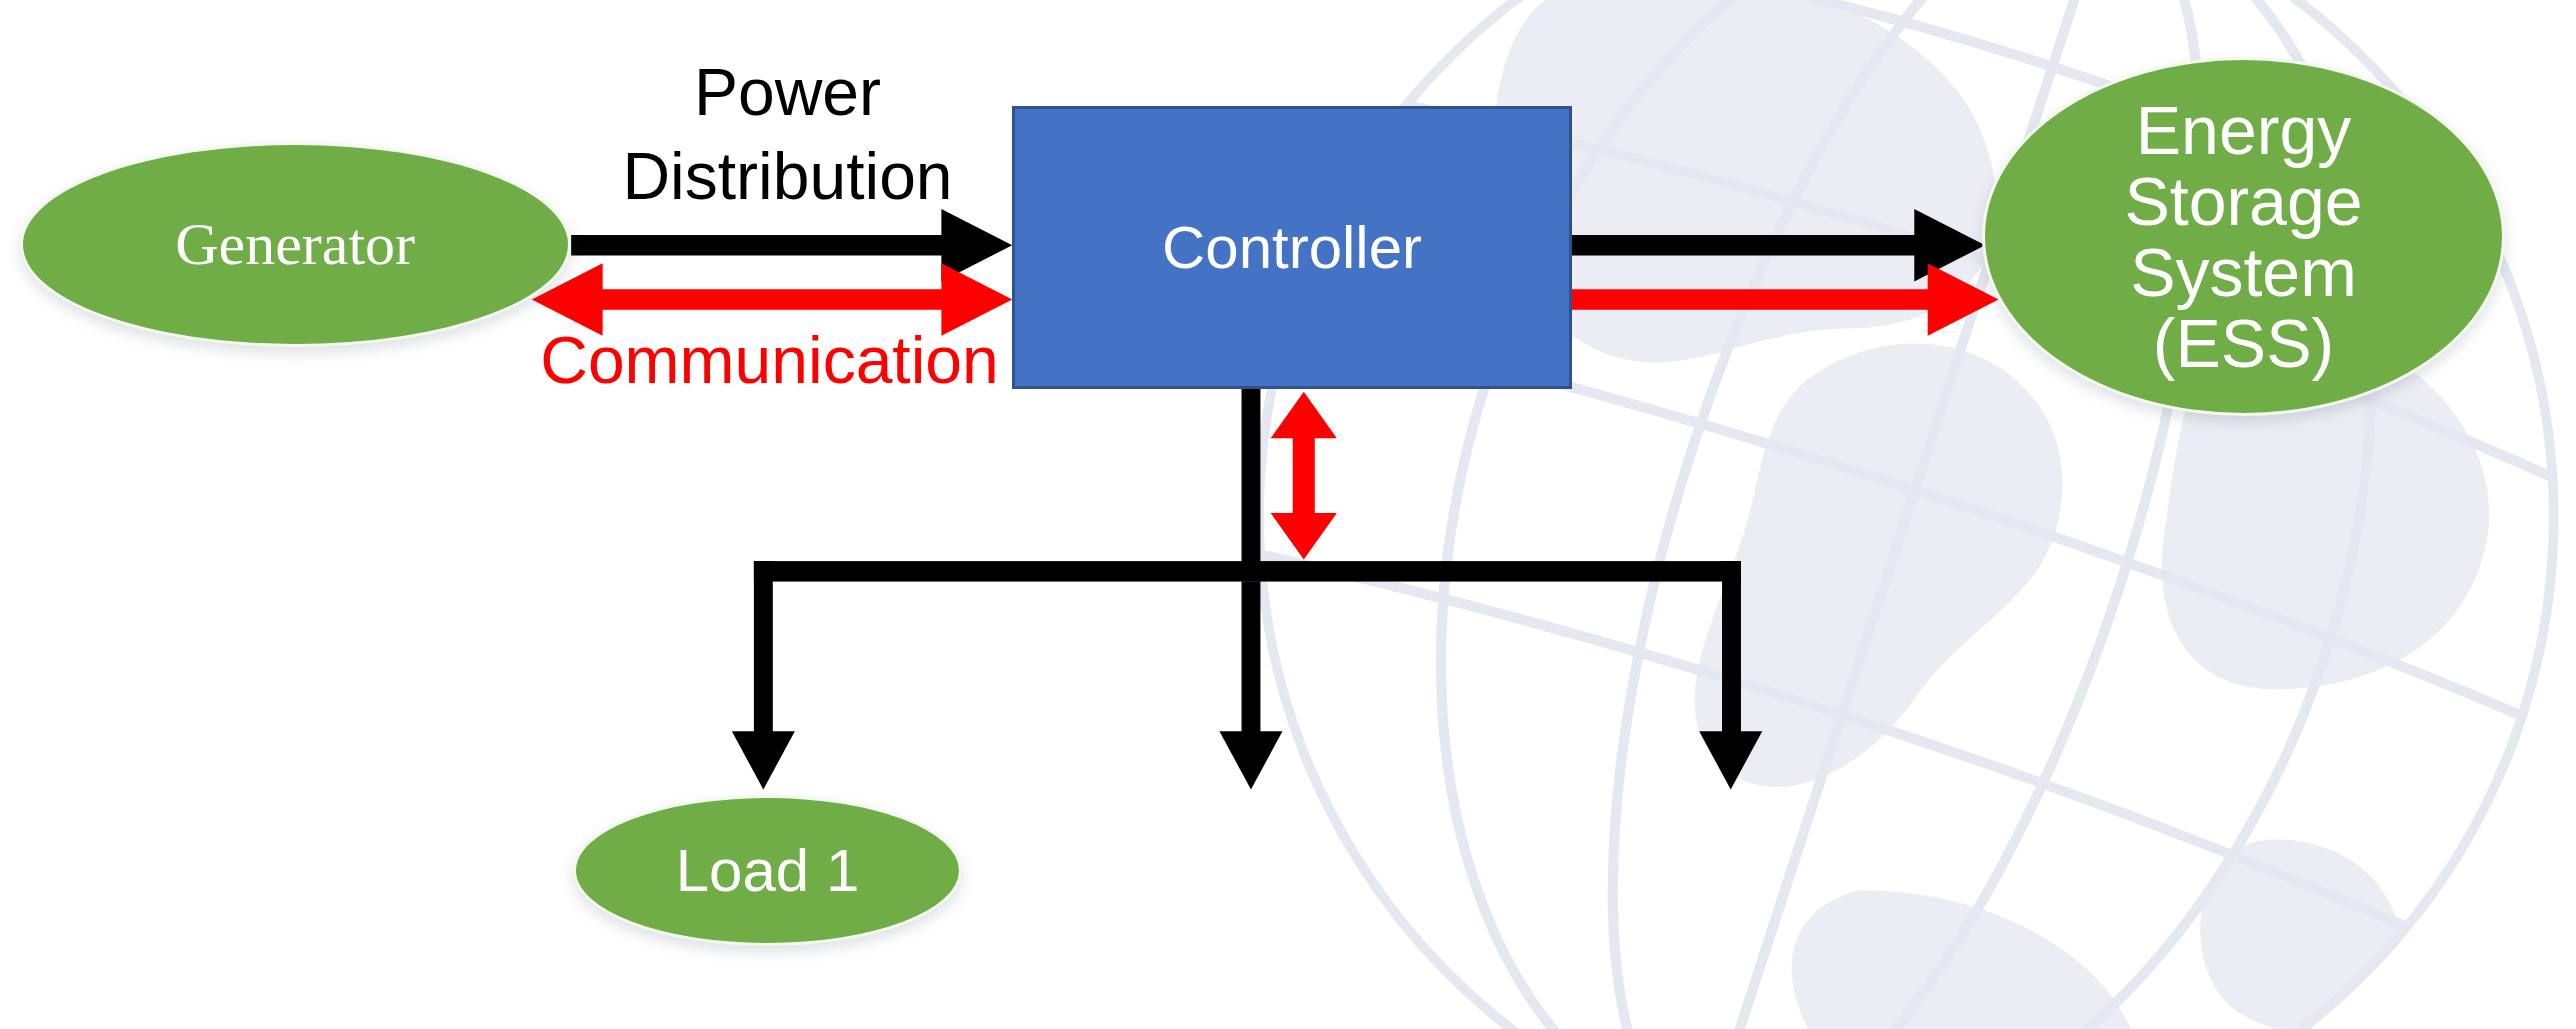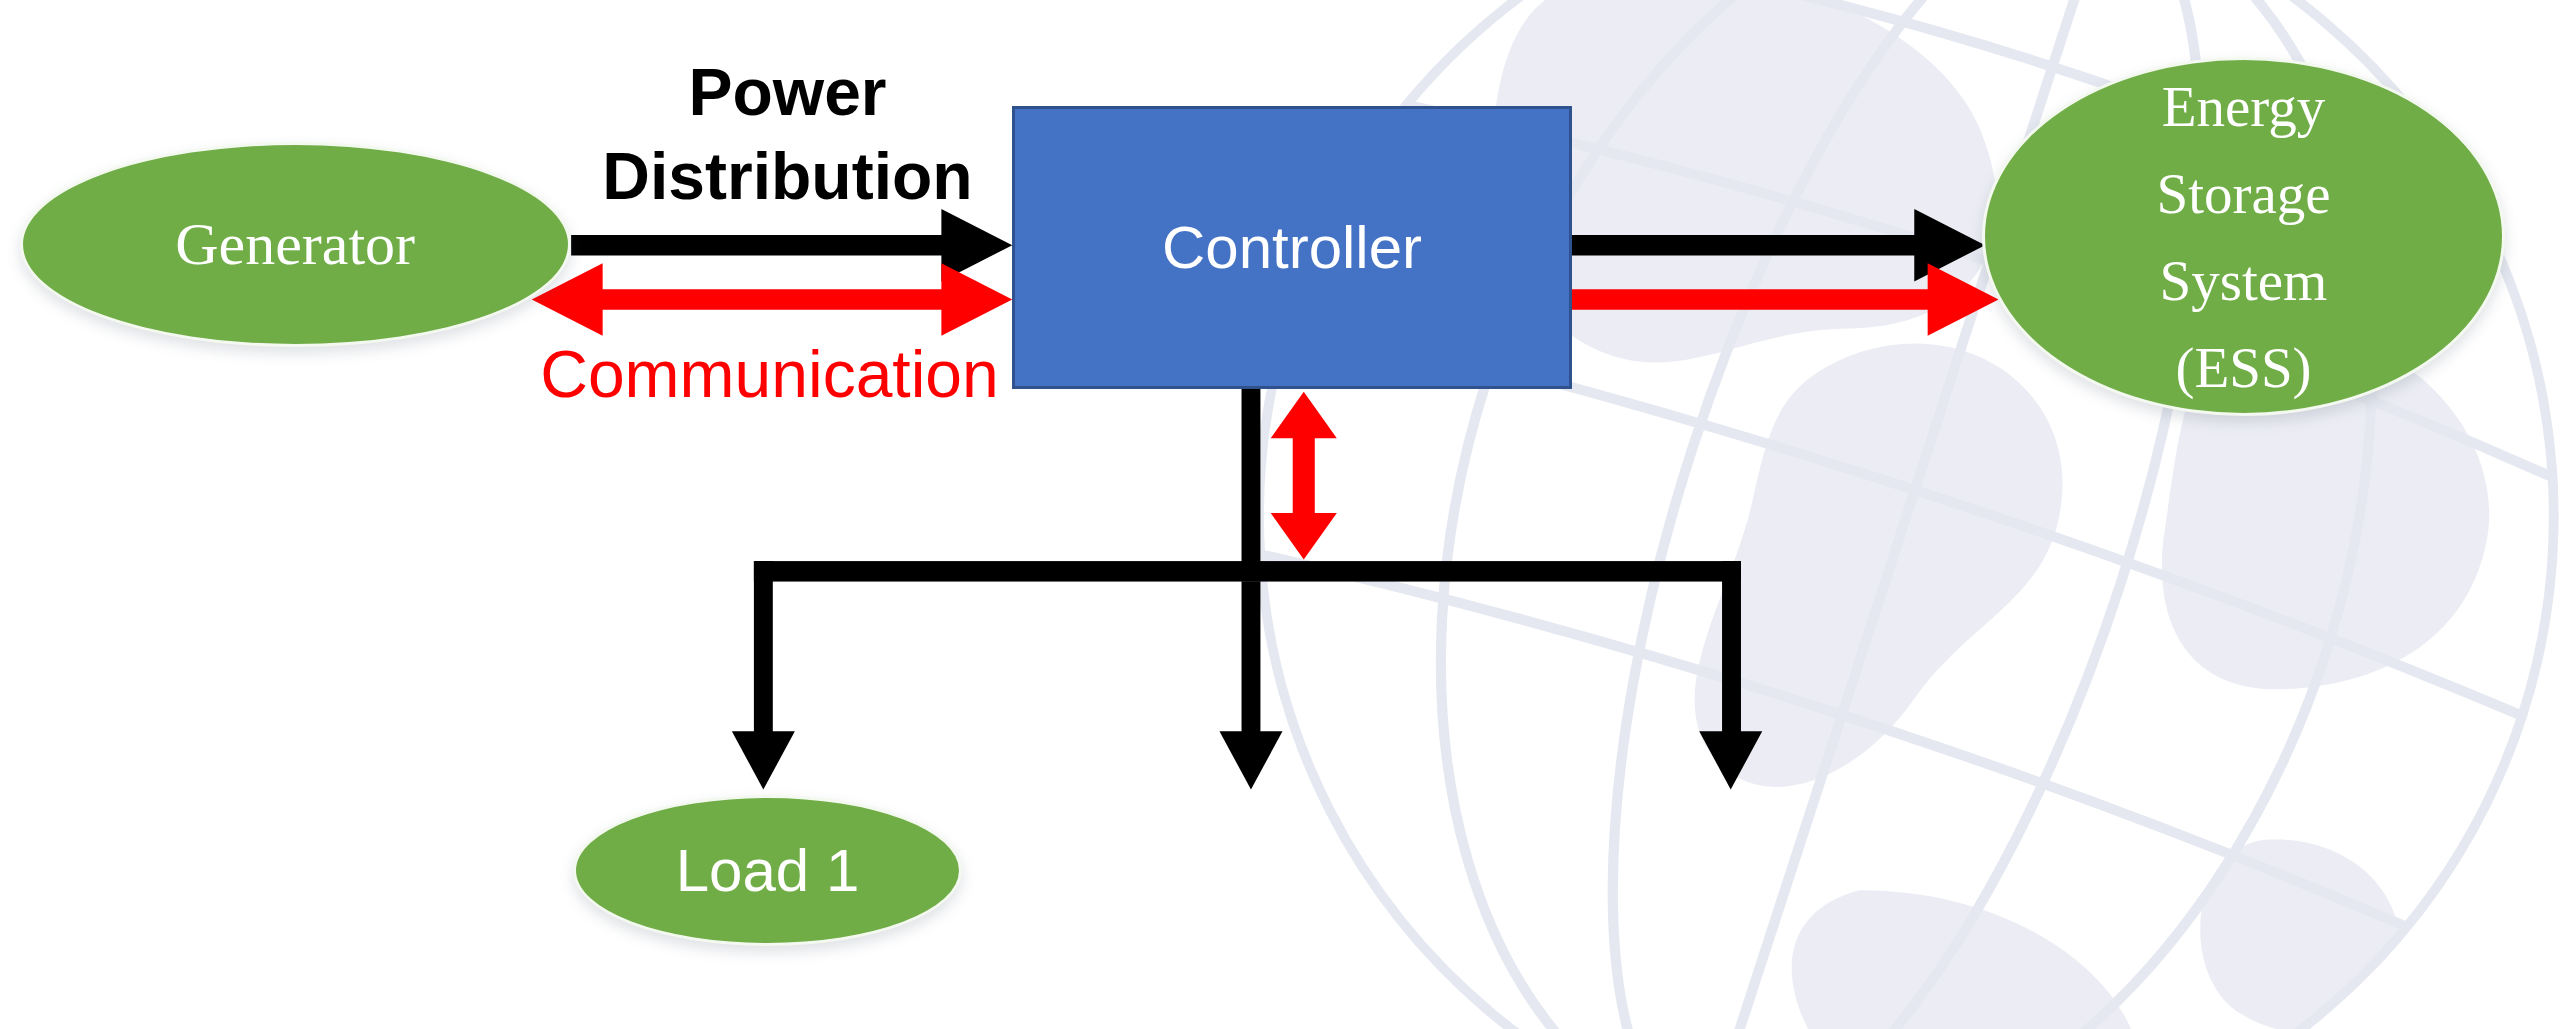--- a/index.html
+++ b/index.html
@@ -42,21 +42,21 @@
     color: var(--label-white, #fff);
     white-space: pre-line;
   }
   .ellipse {
     background: var(--node-green, #70AD47);
     border-radius: 50%;
     border: 3.9px solid rgba(255,255,255,0.92);
     box-shadow: 0 6.3px 14px rgba(80,90,110,0.18);
   }
   .node-generator { left: 19.7px;  top: 142px;  width: 551px; height: 205px; font-size: 60px; font-family: Liberation Serif, serif; }
-  .node-ess       { left: 1982px; top: 57px;  width: 523px; height: 359px; font-size: 57px; line-height: 87px; font-family: Liberation Serif, serif; }
+  .node-ess       { left: 1982px; top: 57px;  width: 523px; height: 359px; font-size: 68px; line-height: 71px; }
   .node-load      { top: 795px; width: 389px; height: 151px; font-size: 60px; }
   .node-load1 { left: 573px; }
   .node-load2 { left: 1058px; }
   .node-load3 { left: 1539px; }
   .node-controller {
     left: 1012px; top: 106px; width: 560px; height: 283px;
     background: var(--controller-blue, #4472C4);
     border: 3.9px solid var(--controller-border, #2F528F);
     font-size: 60px;
   }
@@ -64,24 +64,23 @@
   .edge-label {
     position: absolute;
     text-align: center;
     white-space: pre-line;
     font-size: 66px;
     line-height: 84px;
   }
   .label-power {
     left: 488px; top: 50px; width: 599px;
     color: var(--power-black, #000);
-    font-weight: bold;
   }
   .label-comm {
-    left: 494px; top: 332px; width: 551px;
+    left: 494px; top: 318px; width: 551px;
     color: var(--communication-red, #f00);
   }
 </style>
 </head>
 <body>
 
 <div id="canvas">
 
   <svg class="layer" width="2576" height="1030" viewBox="0 0 3270 1307">
 

